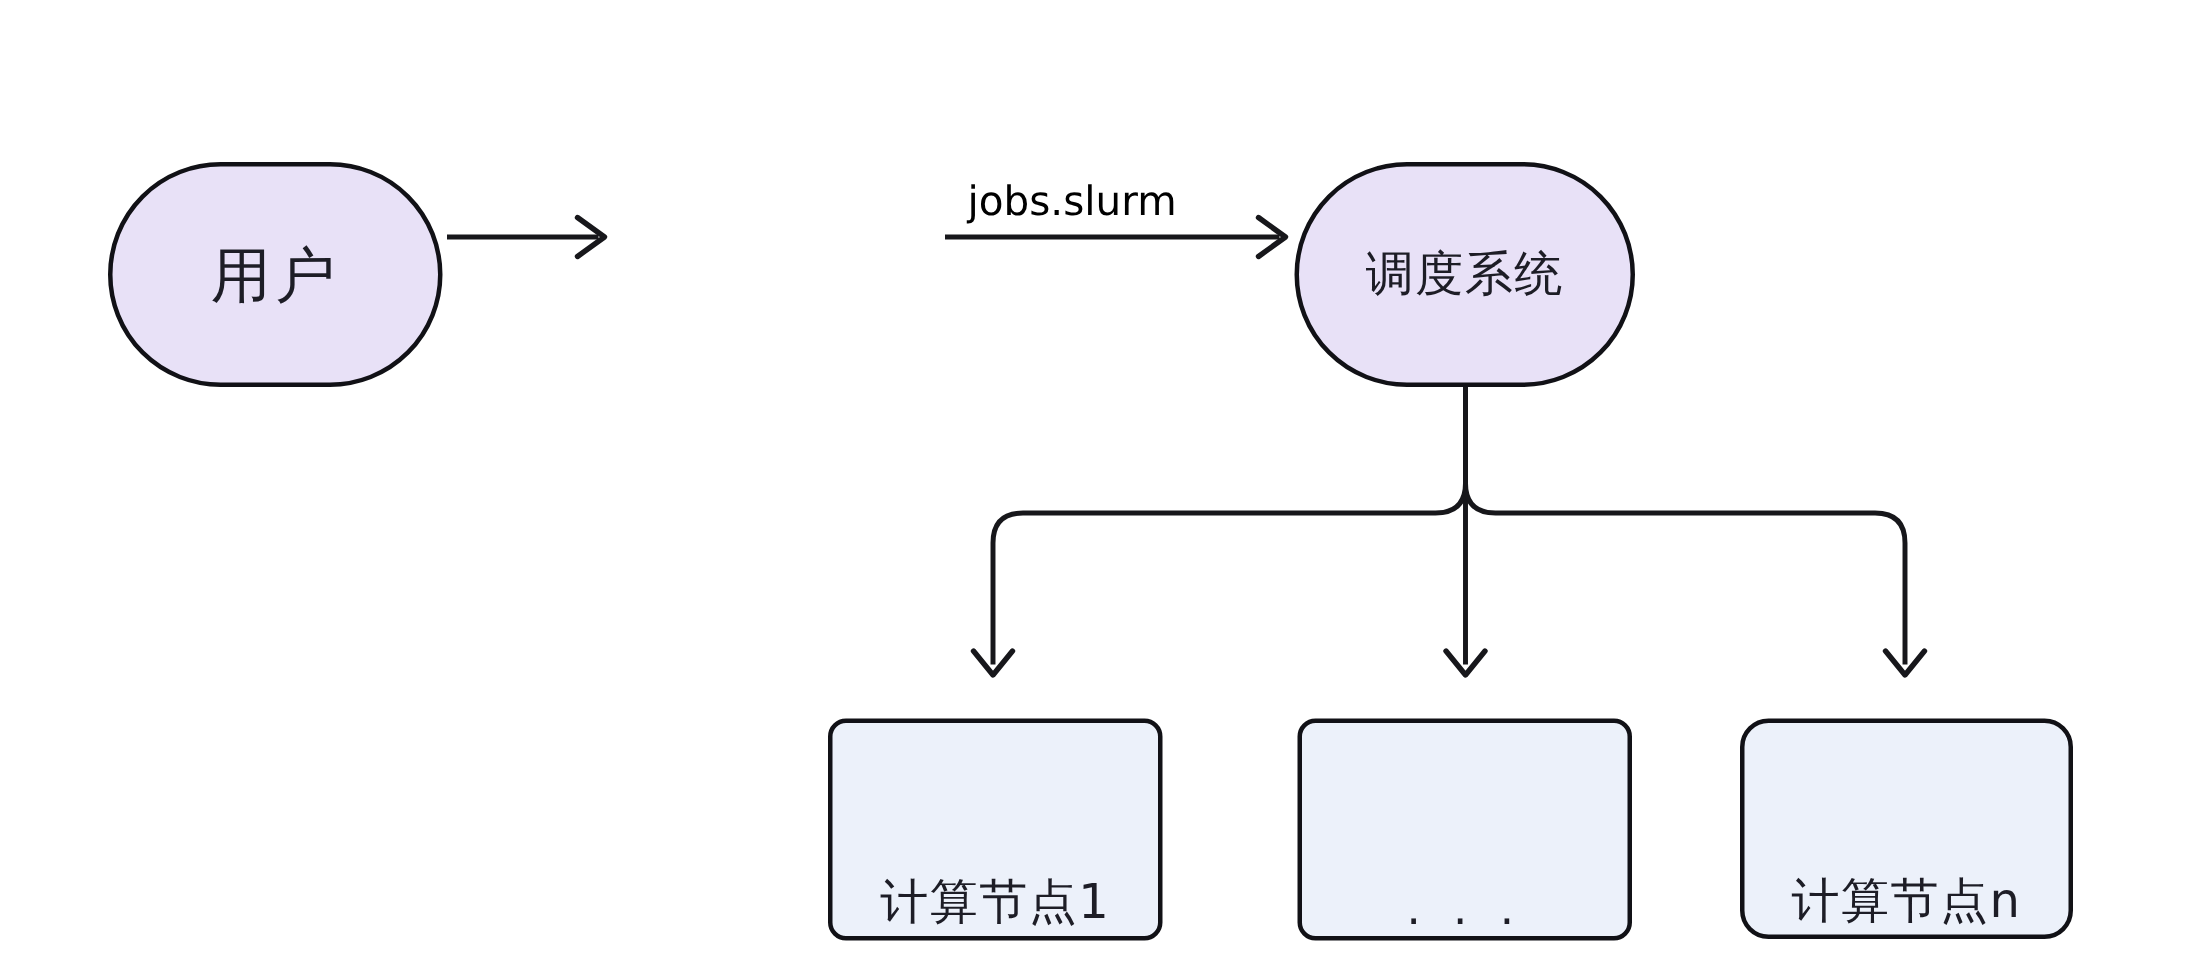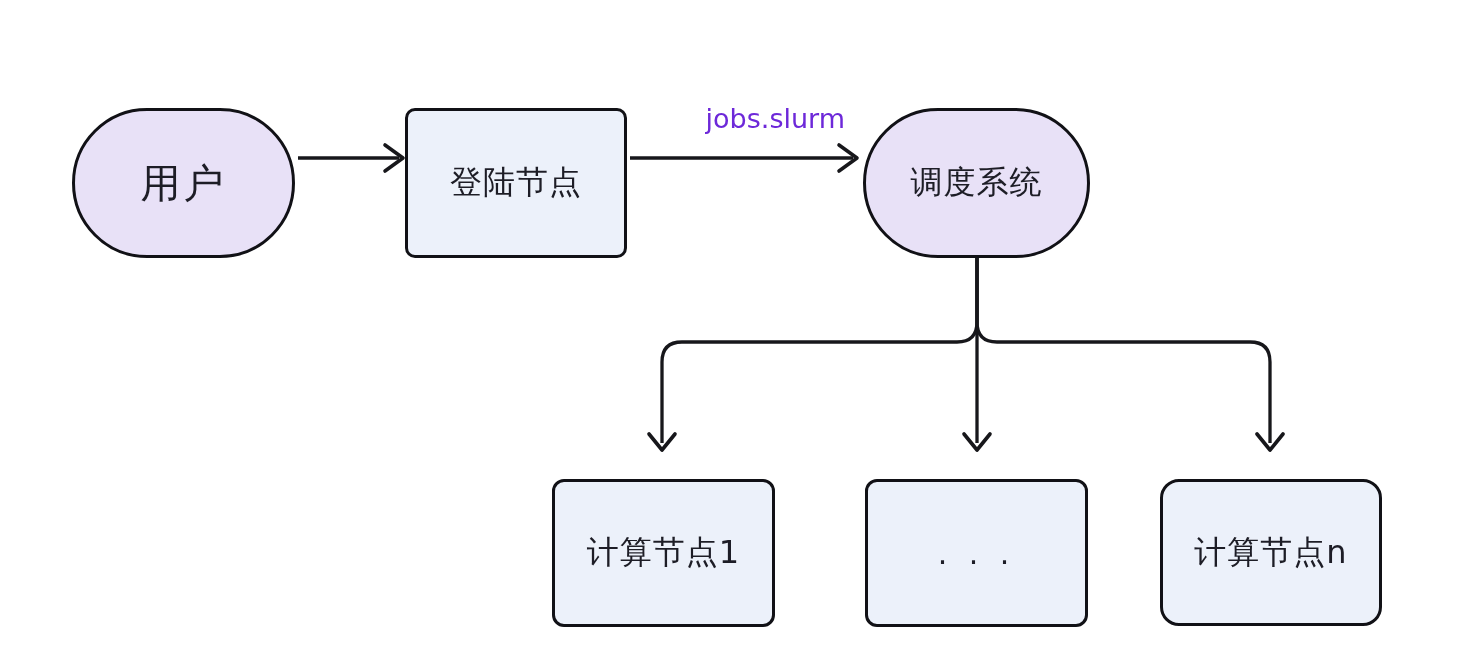--- a/index.html
+++ b/index.html
@@ -29,32 +29,32 @@
     background:var(--rect-fill);
     display:flex;align-items:center;justify-content:center;
     color:var(--text);
     font-size:32px;
     letter-spacing:1px;
     white-space:nowrap;
     margin-top:26px;
   }
   .stadium{background:var(--stadium-fill);border-radius:76px;}
   .rect{border-radius:10px;}
-  .rect-lg{border-radius:12px;}
+  .rect-lg{border-radius:12px;align-items:flex-end;}
   .node-user{left:72px;top:82px;width:223px;height:150px;font-size:40px;letter-spacing:3px;}
   .node-login{left:405px;top:82px;width:222px;height:150px;}
   .node-scheduler{left:863px;top:82px;width:227px;height:150px;}
   .node-compute1{left:552px;top:453px;width:223px;height:148px;}
   .node-dots{left:865px;top:453px;width:223px;height:148px;font-size:30px;letter-spacing:6px;}
   .node-computeN{left:1160px;top:453px;width:222px;height:147px;border-radius:19px;}
   .edge-label{
     position:absolute;
-    left:645px;top:103px;width:200px;
-    text-align:right;
-    color:#6d28d9;
+    left:645px;top:119px;width:200px;
+    text-align:left;
+    color:#000000;
     font-size:27px;
   }
 </style>
 </head>
 <body>
 
 <div class="canvas">
 
   <svg class="edges" viewBox="0 0 1473 647" xmlns="http://www.w3.org/2000/svg">
 
@@ -71,23 +71,20 @@
     <path class="head" d="M964 434 L977 450 L990 434"></path>
 
     <path class="line" d="M977 232 L977 322 Q977 342 997 342 L1250 342 Q1270 342 1270 362 L1270 443"></path>
     <path class="head" d="M1257 434 L1270 450 L1283 434"></path>
   </svg>
 
   <div class="node stadium node-user">
     <span>用户</span>
   </div>
 
-  <div class="node rect node-login">
-    <span>登陆节点</span>
-  </div>
 
   <div class="edge-label">jobs.slurm</div>
 
   <div class="node stadium node-scheduler">
     <span>调度系统</span>
   </div>
 
   <div class="node rect-lg node-compute1">
     <span>计算节点1</span>
   </div>

